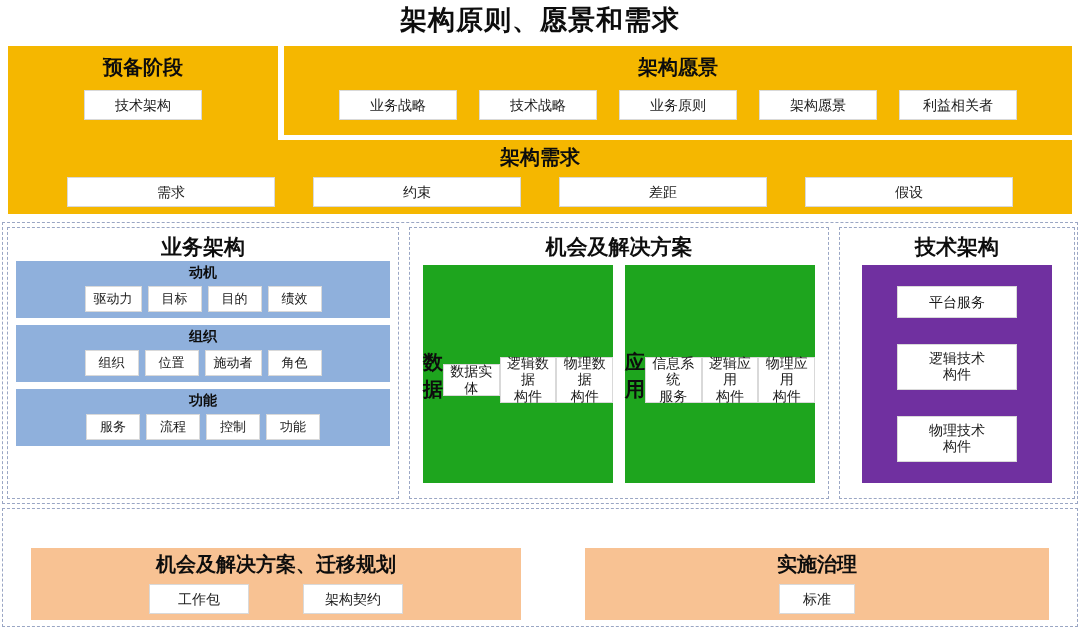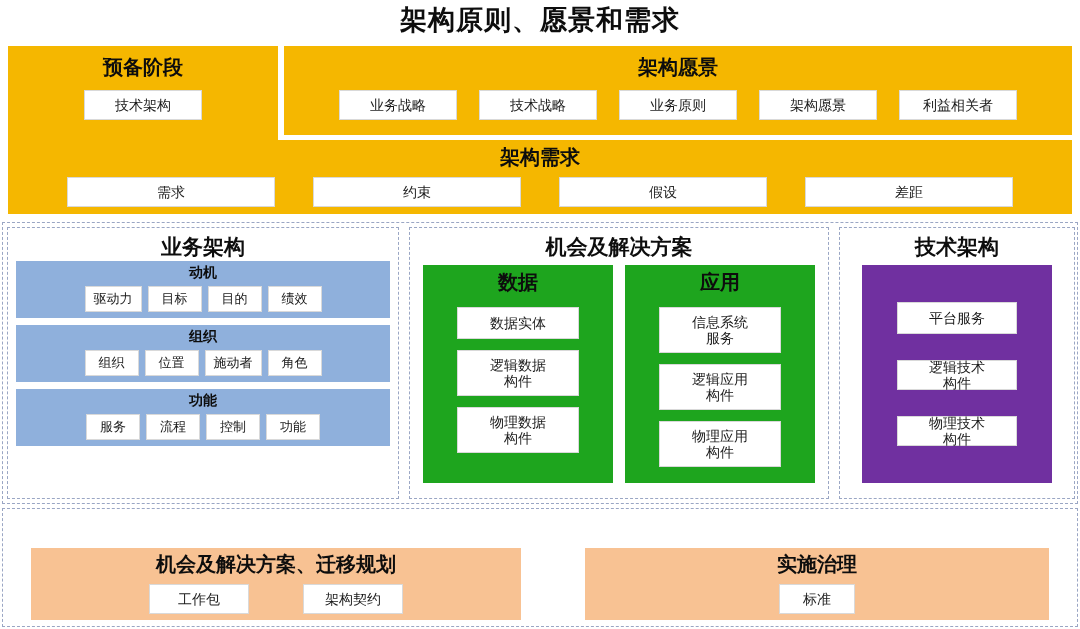--- a/index.html
+++ b/index.html
@@ -129,21 +129,21 @@
     justify-content: center;
     gap: 12px;
     margin-top: 4px;
   }
   .green-group {
     background: #1EA51E;
     width: 190px;
     height: 218px;
     box-sizing: border-box;
     display: flex;
-    flex-direction: column;
+    flex-direction: row;
     align-items: center;
   }
   .green-group .grp-title {
     font-size: 20px;
     font-weight: bold;
     padding-top: 4px;
     color: #0d0d0d;
   }
   .green-group .chip {
     width: 122px;
@@ -162,21 +162,21 @@
     margin: 4px auto 1px auto;
     box-sizing: border-box;
     display: flex;
     flex-direction: column;
     align-items: center;
     justify-content: center;
     gap: 26px;
   }
   .purple-group .chip { width: 120px; font-size: 14px; }
   .purple-group .chip.h1 { height: 32px; }
-  .purple-group .chip.h2 { height: 30px; }
+  .purple-group .chip.h2 { height: 46px; font-family: Liberation Mono, monospace; }
 
   
   #bottom-zone {
     position: absolute;
     left: 2px; top: 508px; width: 1076px; height: 119px;
     border: 1px dashed #9aa6c4;
     box-sizing: border-box;
     background: #ffffff;
   }
   #impl-title {
@@ -225,22 +225,22 @@
       <div class="chip">架构愿景</div>
       <div class="chip">利益相关者</div>
     </div>
   </div>
 
   <div class="band yellow" id="reqs-band">
     <div class="band-title">架构需求</div>
     <div class="chipRow">
       <div class="chip">需求</div>
       <div class="chip">约束</div>
+      <div class="chip">差距</div>
       <div class="chip">假设</div>
-      <div class="chip">差距</div>
     </div>
   </div>
 
   <div id="middle-zone">
 
     <div class="pillar" id="biz-pillar">
       <div class="pillar-title">业务架构</div>
 
       <div class="blue-group">
         <div class="grp-title">动机</div>

